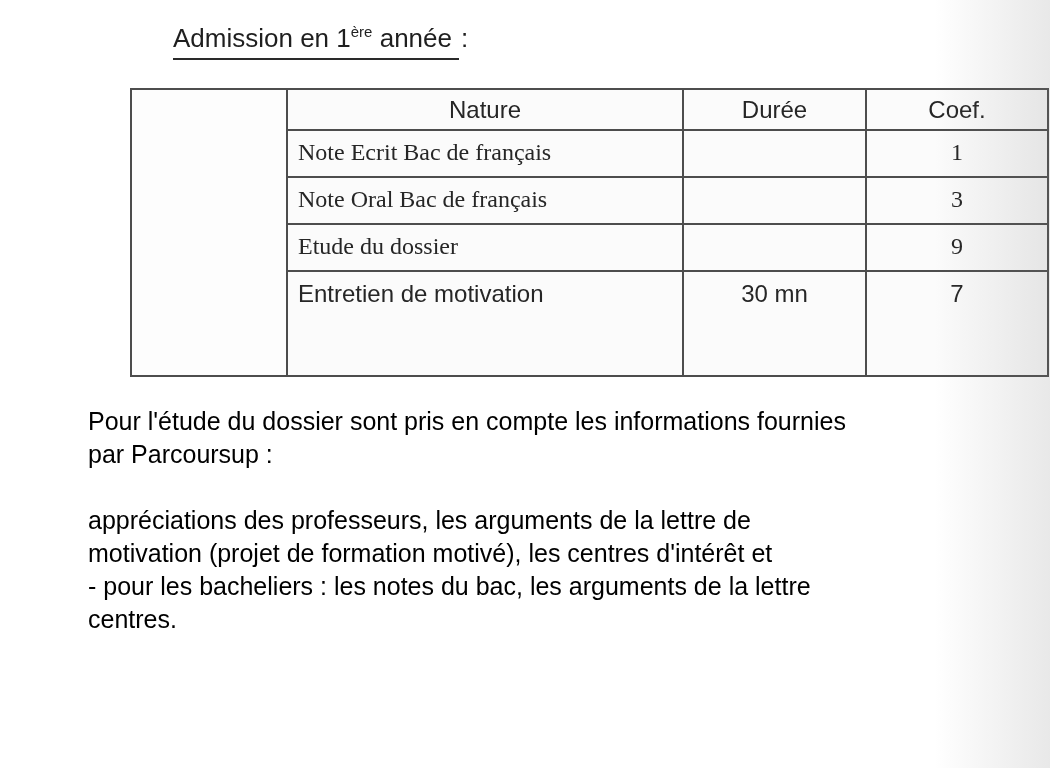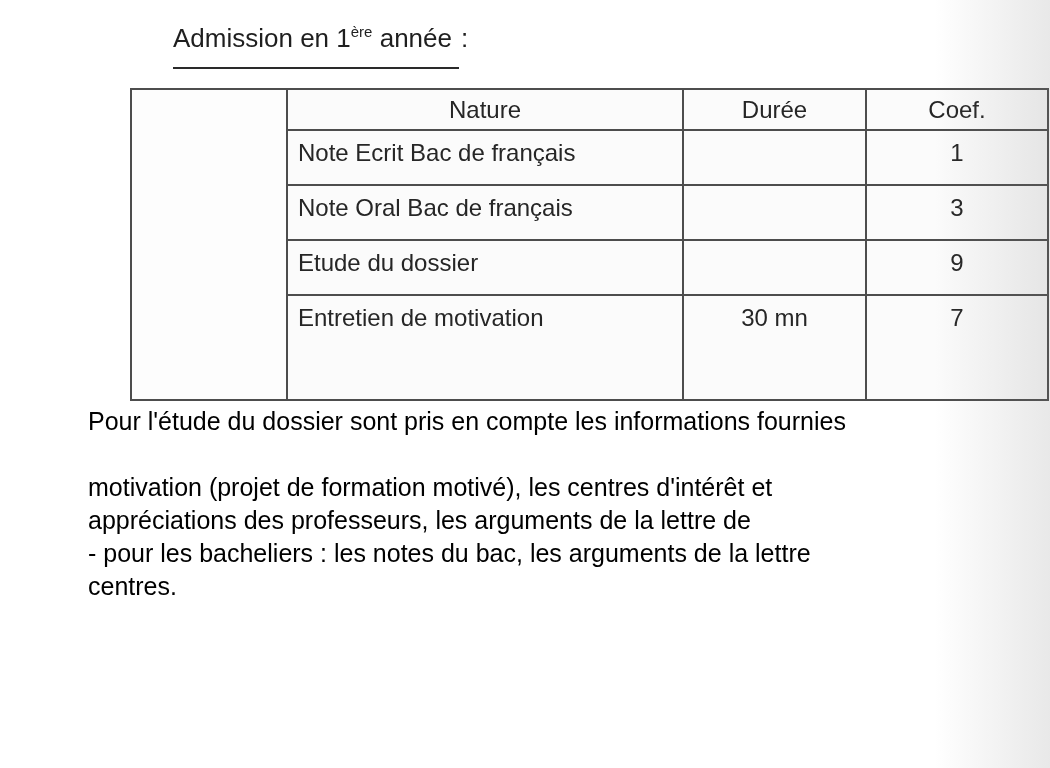--- a/index.html
+++ b/index.html
@@ -31,21 +31,21 @@
     top: 22px;
     font-size: 26px;
     font-weight: 400;
     line-height: 32px;
     color: #1f1f1f;
     white-space: nowrap;
   }
   .doc-title .underlined {
     border-bottom: 2px solid #2a2a2a;
     padding-right: 7px;
-    padding-bottom: 14px;
+    padding-bottom: 5px;
   }
   .doc-title sup {
     font-size: 15px;
     vertical-align: super;
     line-height: 0;
   }
   .doc-title .colon { margin-left: 2px; }
 
   
   table.admission-table {
@@ -60,21 +60,21 @@
   .admission-table col.col-side   { width: 156px; }
   .admission-table col.col-nature { width: 396px; }
   .admission-table col.col-duree  { width: 183px; }
   .admission-table col.col-coef   { width: 182px; }
   .admission-table th, .admission-table td {
     border: 2px solid #4d4d4d;
     font-weight: 400;
     background: #fbfbfb;
   }
   .admission-table tr.header-row { height: 41px; }
-  .admission-table tr.data-row   { height: 55px; }
+  .admission-table tr.data-row   { height: 47px; font-family: Liberation Serif, serif; }
   .admission-table tr.data-row-tall { height: 105px; }
   .admission-table th { text-align: center; vertical-align: middle; }
   .admission-table td { vertical-align: top; padding-top: 8px; }
   .admission-table td.cell-nature { text-align: left; padding-left: 10px; }
   .admission-table td.cell-duree,
   .admission-table td.cell-coef { text-align: center; }
   .admission-table td.cell-side { background: #fdfdfd; }
 
   
   .body-text {
@@ -127,21 +127,22 @@
       <tr class="data-row-tall">
         <td class="cell-nature">Entretien de motivation</td>
         <td class="cell-duree">30 mn</td>
         <td class="cell-coef">7</td>
       </tr>
     </tbody>
   </table>
 
   <div class="body-text">
     <div>Pour l'étude du dossier sont pris en compte les informations fournies</div>
+    <div>par Parcoursup :</div>
     <div class="line-spacer"></div>
+    <div>appréciations des professeurs, les arguments de la lettre de</div>
     <div>motivation (projet de formation motivé), les centres d'intérêt et</div>
-    <div>appréciations des professeurs, les arguments de la lettre de</div>
     <div>- pour les bacheliers : les notes du bac, les arguments de la lettre</div>
     <div>centres.</div>
   </div>
 
   <div class="edge-shade"></div>
 </div>
 
 </body></html>

